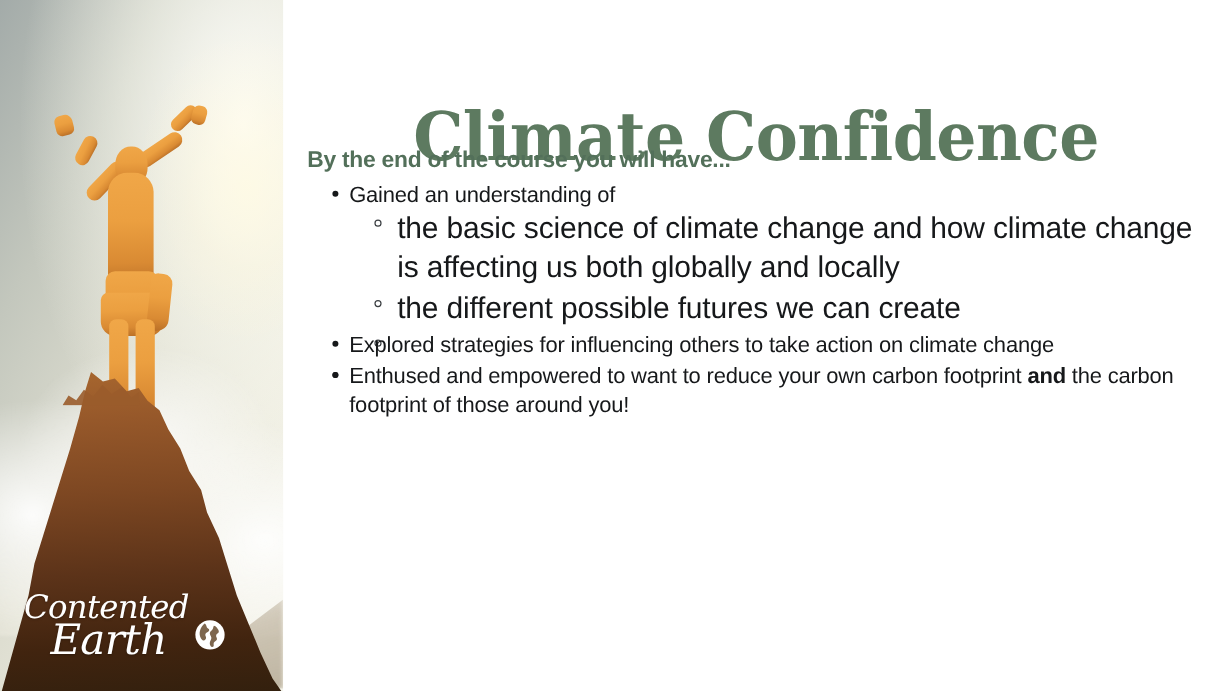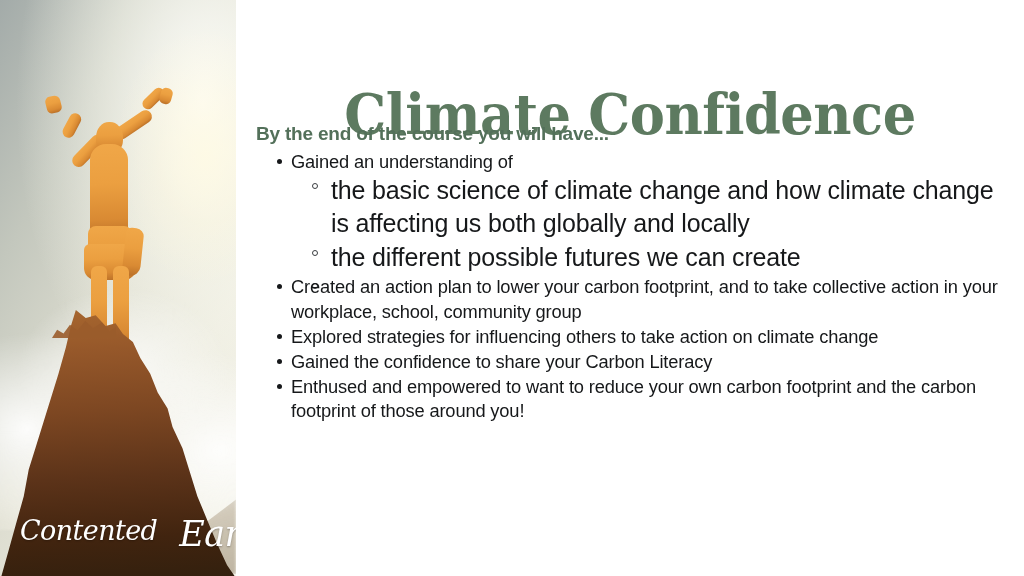--- a/index.html
+++ b/index.html
@@ -197,21 +197,21 @@
     position: absolute;
     left: 20px;
     bottom: 26px;
     display: flex;
     align-items: flex-end;
     gap: 4px;
     z-index: 6;
   }
   .logo-words {
     display: flex;
-    flex-direction: row;
+    flex-direction: column;
     line-height: 0.88;
     color: #ffffff;
   }
   .logo-line1 {
     font-family: "DejaVu Serif", serif;
     font-size: 27px;
     font-style: italic;
     letter-spacing: -0.6px;
     text-shadow: 0 1px 2px rgba(0,0,0,0.30);
   }
@@ -318,21 +318,21 @@
     left: 21px;
     top: 9px;
     width: 6px;
     height: 6px;
     border-radius: 50%;
     border: 1.3px solid #3b3f42;
     box-sizing: border-box;
     background: transparent;
   }
 
-  .bold-inline { font-weight: normal; }
+  .bold-inline { font-weight: bold; }
 </style>
 </head>
 <body>
 
 <div id="slide">
 
   <div id="photo-panel">
     <div class="sky"></div>
     <div class="sunglow"></div>
     <div class="clouds"></div>
@@ -393,33 +393,28 @@
               <li>
                 <span class="circ"></span>
                 <span>the different possible futures we can create</span>
               </li>
               <li>
                 <span class="circ"></span>
               </li>
             </ul>
           </li>
 
-          <li>
-            <span class="dot"></span>
-            <span>Created an action plan to lower your carbon footprint, and to take collective action in your workplace, school, community group</span>
-          </li>
 
           <li>
             <span class="dot"></span>
             <span>Explored strategies for influencing others to take action on climate change</span>
           </li>
 
           <li>
             <span class="dot"></span>
-            <span>Gained the confidence to share your Carbon Literacy</span>
           </li>
         </ul>
       </div>
 
       <div>
 
         <ul class="lvl1">
           <li>
             <span class="dot"></span>
             <span> Enthused and empowered to want to reduce your own carbon footprint </span><span class="bold-inline">and</span><span> the carbon footprint of those around you!</span>

